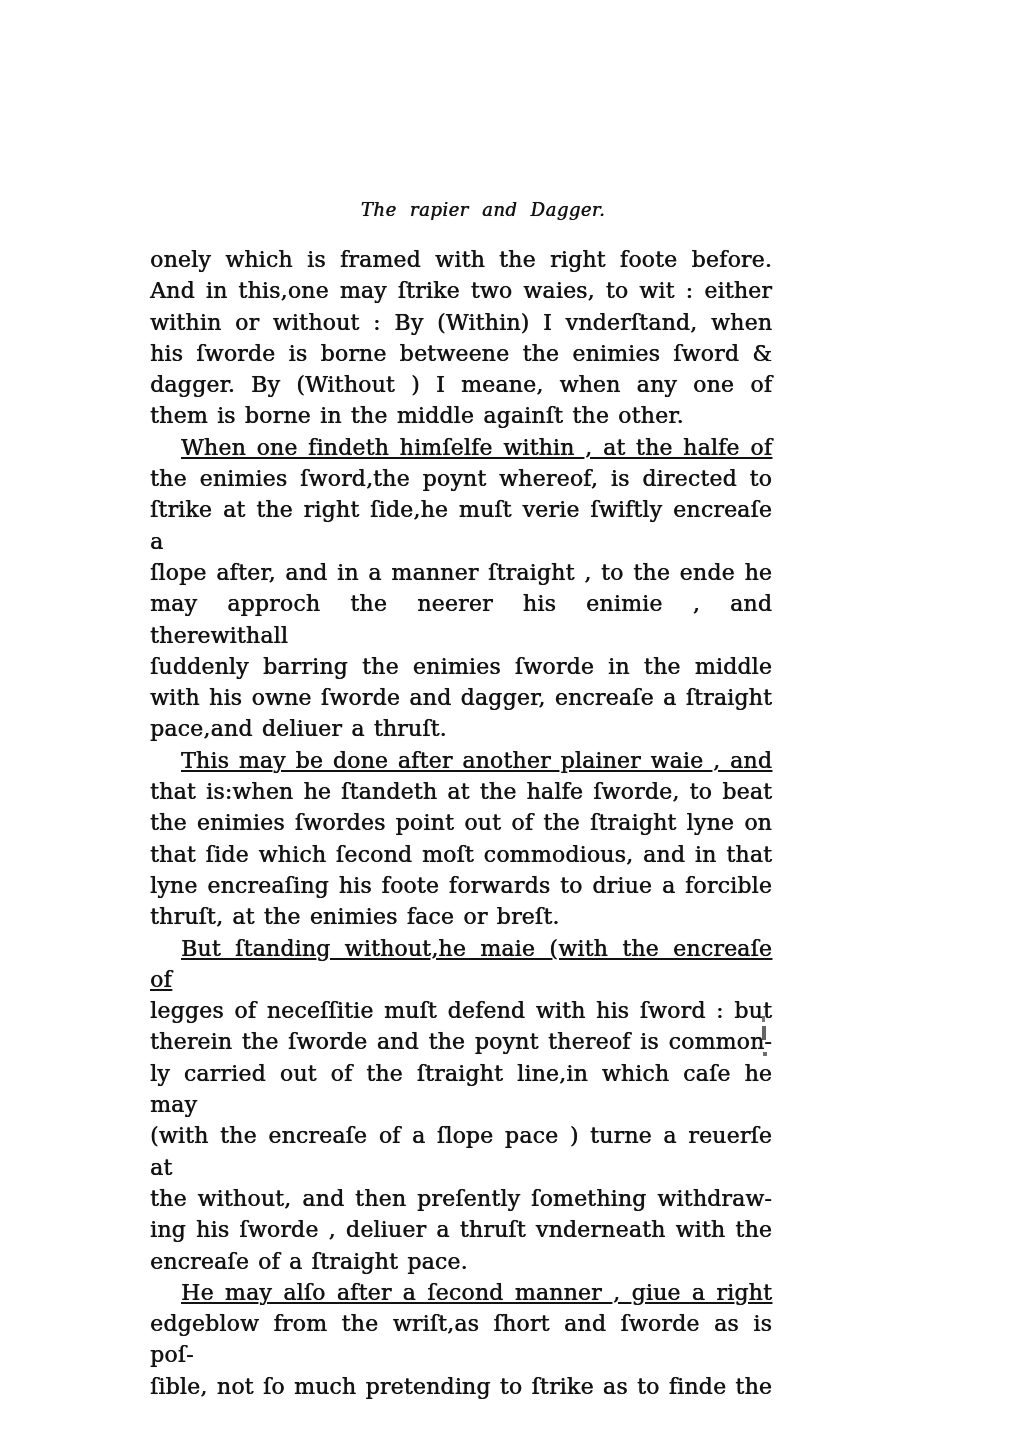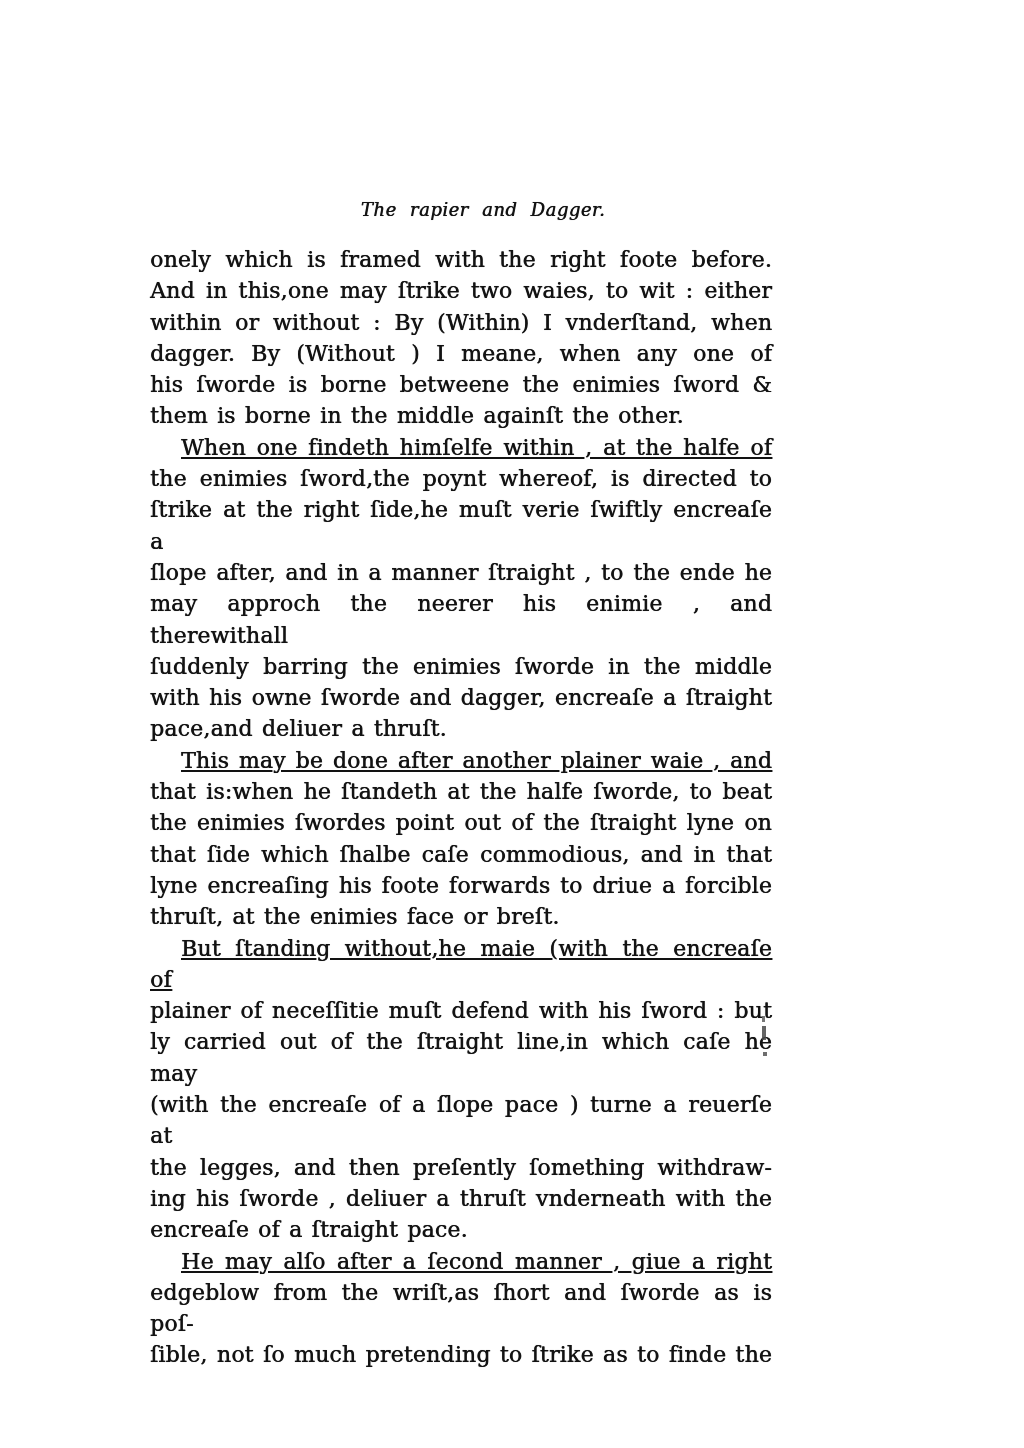--- a/index.html
+++ b/index.html
@@ -70,42 +70,43 @@
 </head>
 <body>
 
 <div class="page">
   <div class="running-title">The rapier and Dagger.</div>
 
   <div class="text-block" id="text-block">
       <div class="line justify">onely which is framed with the right foote before.</div>
       <div class="line justify">And in this,one may ſtrike two waies, to wit : either</div>
       <div class="line justify">within or without : By (Within) I vnderſtand, when</div>
+      <div class="line justify">his ſworde is borne betweene the enimies ſword &amp;</div>
       <div class="line justify">dagger. By (Without ) I meane, when any one of</div>
-      <div class="line justify">his ſworde is borne betweene the enimies ſword &amp;</div>
       <div class="line plain">them is borne in the middle againſt the other.</div>
       <div class="line justify indent">When one findeth himſelfe within , at the halfe of</div>
       <div class="line justify">the enimies ſword,the poynt whereof, is directed to</div>
       <div class="line justify">ſtrike at the right ſide,he muſt verie ſwiftly encreaſe a</div>
       <div class="line justify">ſlope after, and in a manner ſtraight , to the ende he</div>
       <div class="line justify">may approch the neerer his enimie , and therewithall</div>
       <div class="line justify">ſuddenly barring the enimies ſworde in the middle</div>
       <div class="line justify">with his owne ſworde and dagger, encreaſe a ſtraight</div>
       <div class="line plain">pace,and deliuer a thruſt.</div>
       <div class="line justify indent">This may be done after another plainer waie , and</div>
       <div class="line justify">that is:when he ſtandeth at the halfe ſworde, to beat</div>
       <div class="line justify">the enimies ſwordes point out of the ſtraight lyne on</div>
-      <div class="line justify">that ſide which ſhalbe caſe commodious, and in that</div>
+      <div class="line justify">that ſide which ſecond moſt commodious, and in that</div>
       <div class="line justify">lyne encreaſing his foote forwards to driue a forcible</div>
       <div class="line plain">thruſt, at the enimies face or breſt.</div>
       <div class="line justify indent">But ſtanding without,he maie (with the encreaſe of</div>
-      <div class="line justify">plainer of neceſſitie muſt defend with his ſword : but</div>
+      <div class="line justify">legges of neceſſitie muſt defend with his ſword : but</div>
+      <div class="line justify">therein the ſworde and the poynt thereof is common-</div>
       <div class="line justify">ly carried out of the ſtraight line,in which caſe he may</div>
       <div class="line justify">(with the encreaſe of a ſlope pace ) turne a reuerſe at</div>
-      <div class="line justify">the legges, and then preſently ſomething withdraw-</div>
+      <div class="line justify">the without, and then preſently ſomething withdraw-</div>
       <div class="line justify">ing his ſworde , deliuer a thruſt vnderneath with the</div>
       <div class="line plain">encreaſe of a ſtraight pace.</div>
       <div class="line justify indent">He may alſo after a ſecond manner , giue a right</div>
       <div class="line justify">edgeblow from the wriſt,as ſhort and ſworde as is poſ-</div>
       <div class="line justify">ſible, not ſo much pretending to ſtrike as to finde the</div>
     </div>
 
   <div class="artifact a1"></div>
   <div class="artifact a2"></div>
   <div class="artifact a3"></div>

